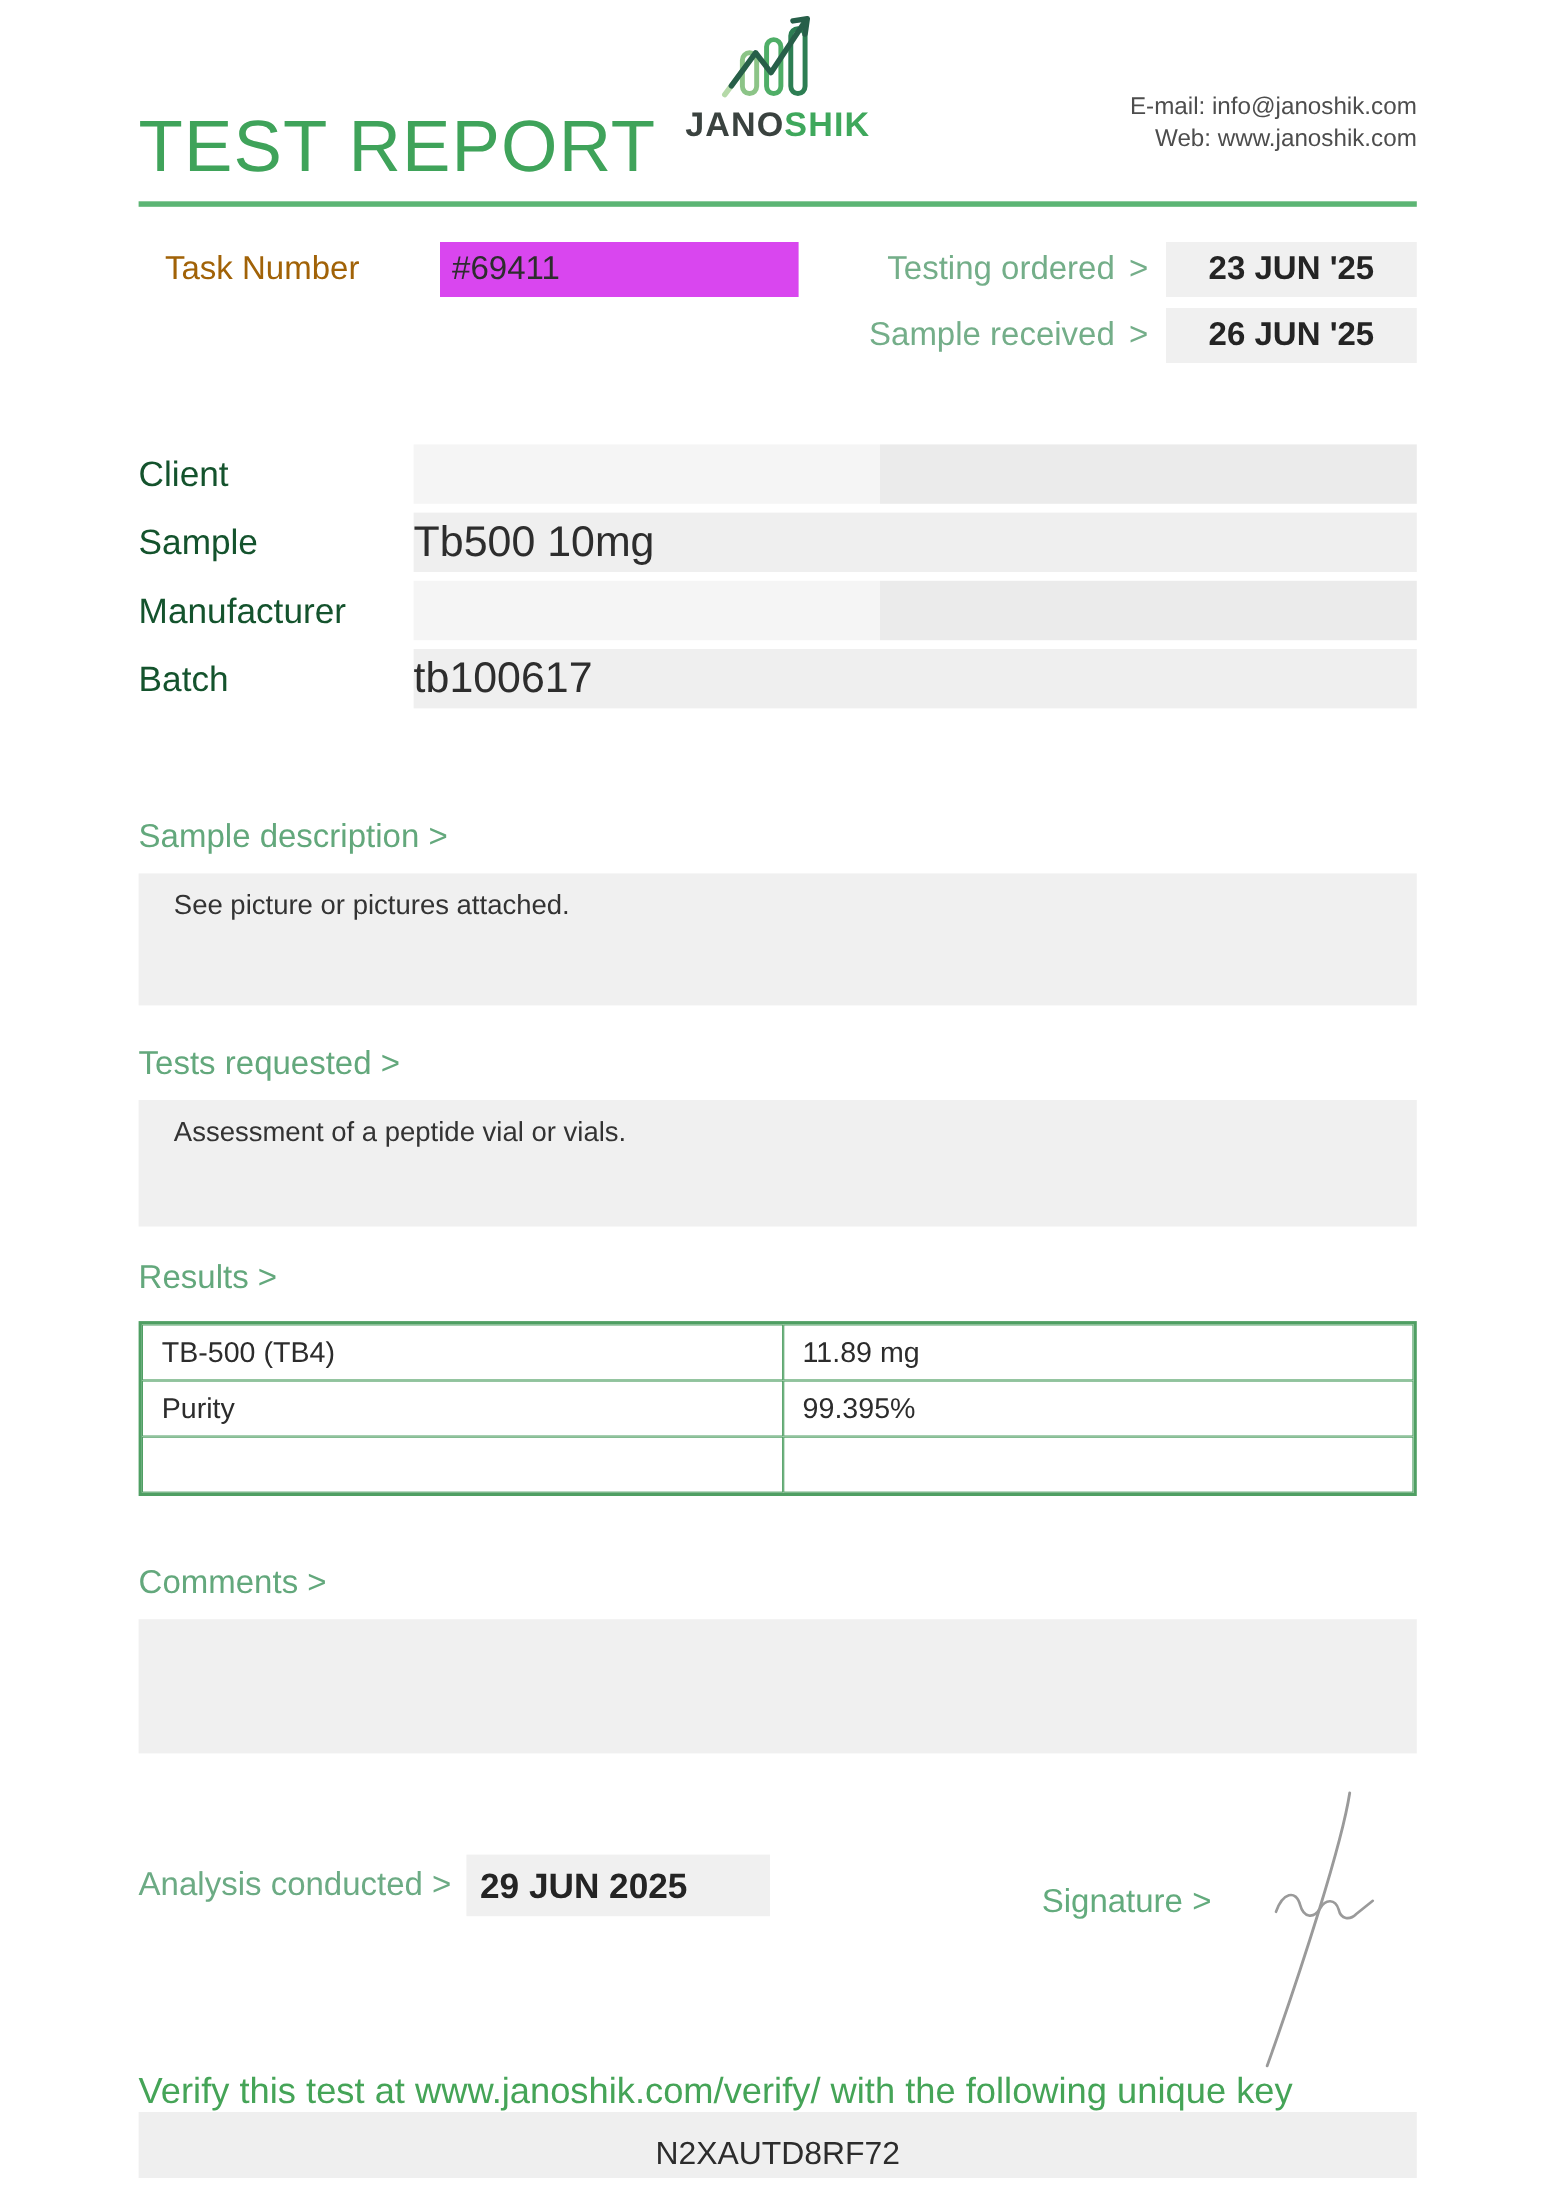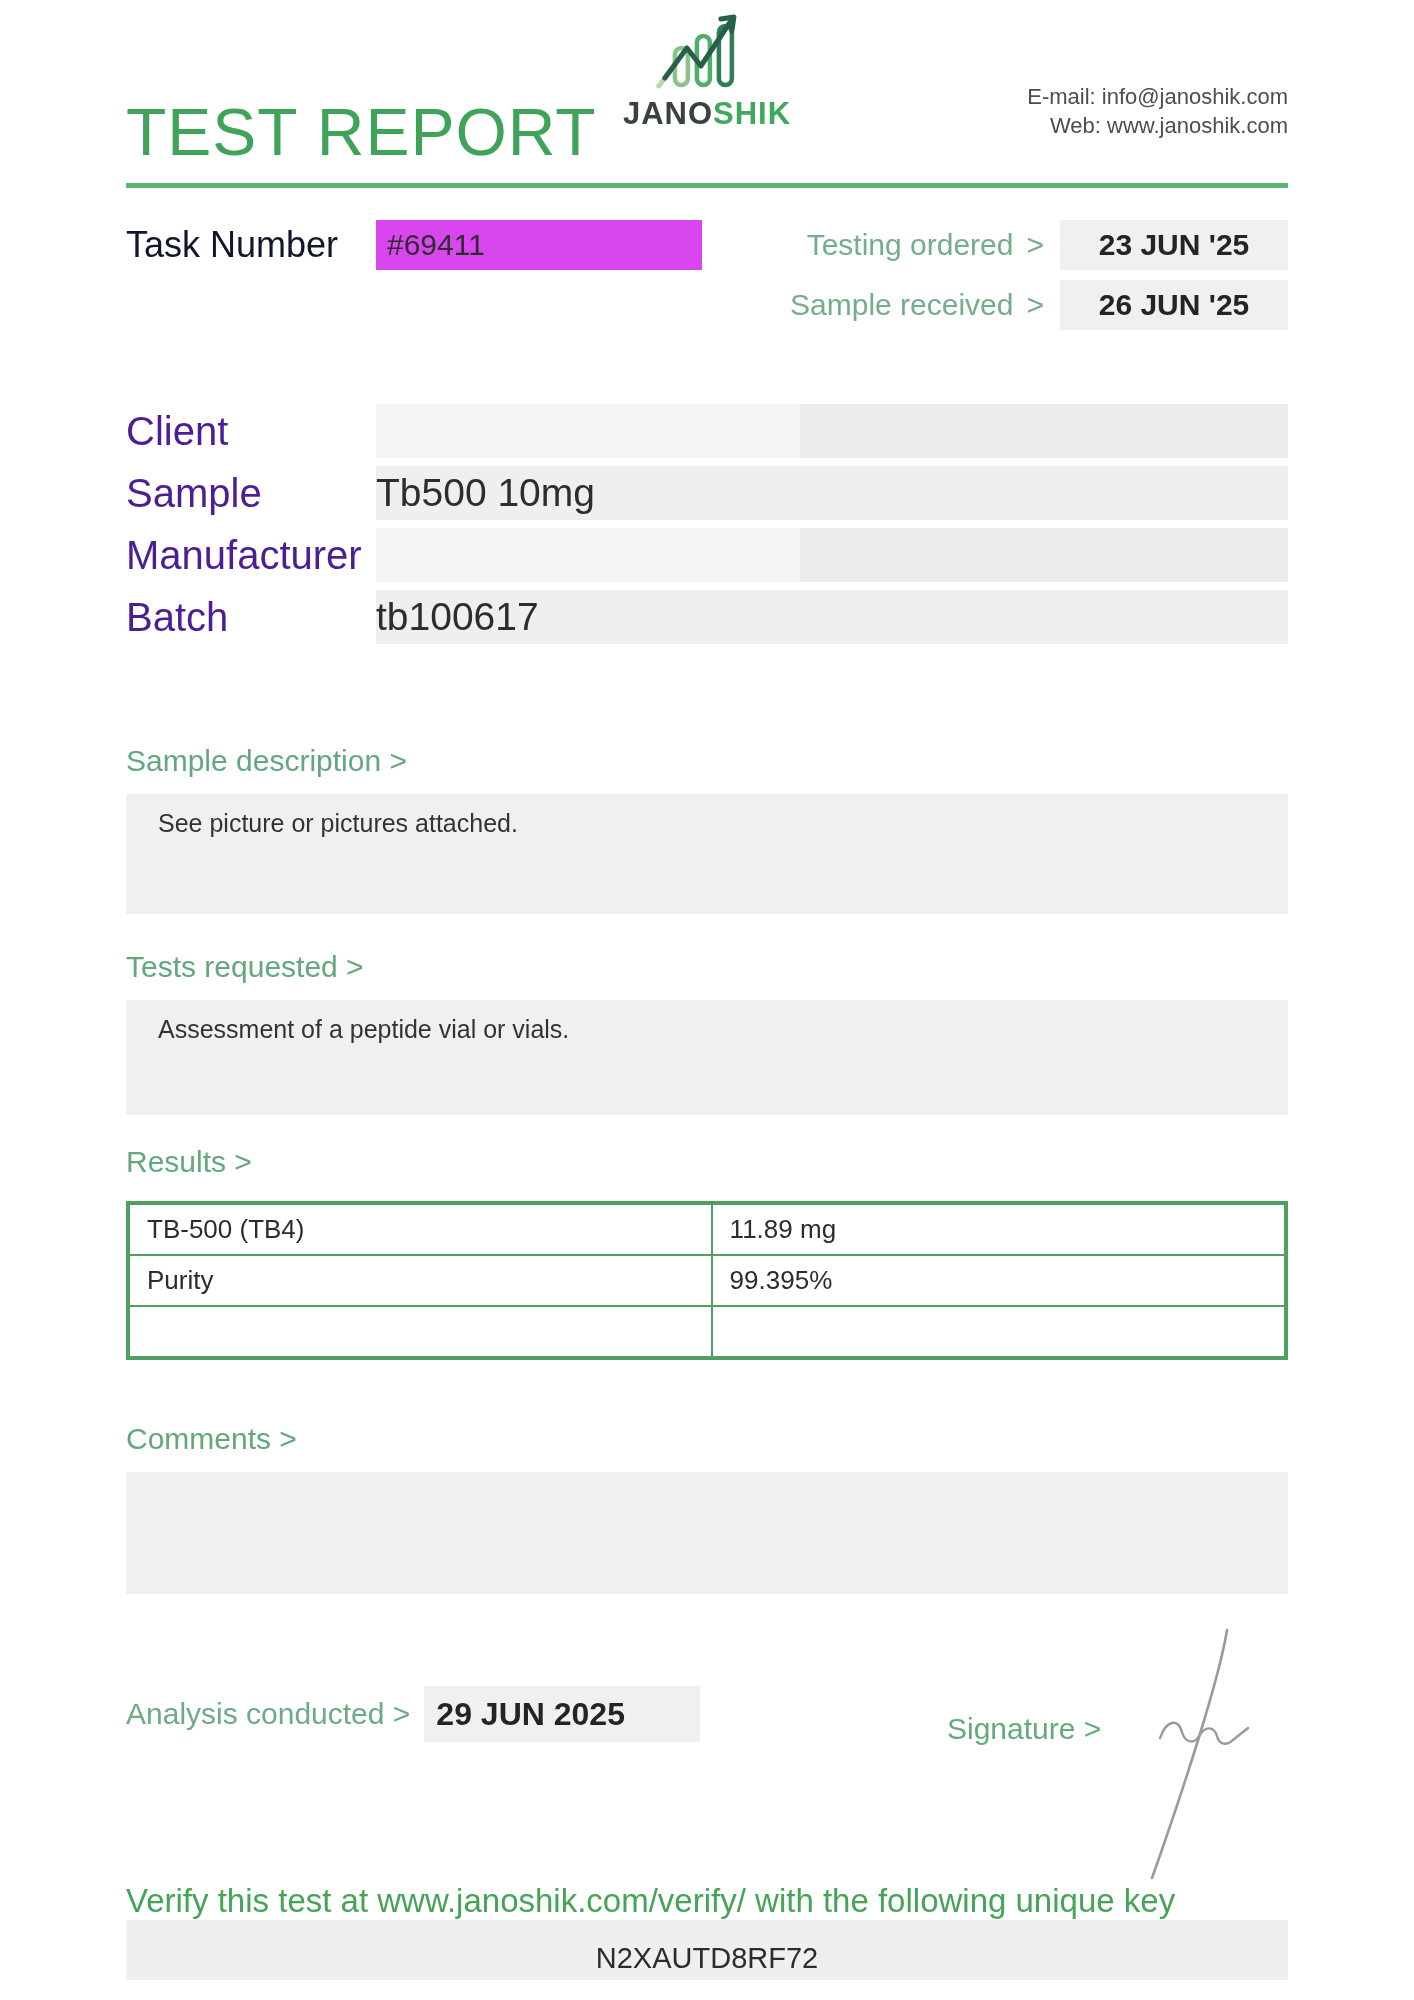--- a/index.html
+++ b/index.html
@@ -18,32 +18,32 @@
   .logo { position:absolute; left:50%; top:12px; transform:translateX(-50%); text-align:center; }
   .logo svg { display:block; margin:0 auto; }
   .brand { font-size:31px; font-weight:bold; letter-spacing:1px; margin-top:4px; white-space:nowrap; }
   .brand-jano { color:#3a423f; }
   .brand-shik { color:#3fa85c; }
   .contact { position:absolute; right:0; top:82px; text-align:right; font-size:22px; line-height:29px; color:#4d4d4d; }
   .rule { height:5px; background:#5cb574; }
   
   .meta { display:flex; justify-content:space-between; align-items:flex-start; margin-top:32px; }
   .task-row { display:flex; align-items:center; height:50px; }
-  .label-green { font-size:36px; color:#0f172a; }
+  .label-green { font-size:30px; color:#a16207;margin-left:24px; }
   .task-label { width:250px; }
   .task-box { width:326px; height:50px; background:#d946ef; font-size:30px; line-height:50px; padding-left:11px; color:#2d2d2d; }
   .dates { display:flex; flex-direction:column; gap:10px; }
   .date-row { display:flex; align-items:center; justify-content:flex-end; height:50px; }
   .date-label { font-size:30px; color:#74ae89; margin-right:13px; }
   .date-arrow { font-size:30px; color:#74ae89; margin-right:16px; }
   .date-box { width:228px; height:50px; background:#f0f0f0; text-align:center; line-height:50px; font-size:30px; font-weight:bold; color:#242424; }
   
   .details { margin-top:74px; }
   .detail-row { display:flex; align-items:center; height:54px; margin-bottom:8px; }
-  .detail-label { width:250px; font-size:40px; color:#4c1d95; }
+  .detail-label { width:250px; font-size:32px; color:#14532d; }
   .detail-bar { flex:1; height:54px; background:#efefef; font-size:39px; line-height:54px; padding-left:0; color:#2d2d2d; }
   .detail-bar.redacted { background:linear-gradient(to right,#f5f5f5 0%,#f5f5f5 46.5%,#ebebeb 46.5%,#ebebeb 100%); }
   
   .section-label { font-size:30px; color:#63a87c; }
   .ml-desc { margin-top:100px; }
   .ml-tests { margin-top:36px; }
   .ml-results { margin-top:30px; }
   .ml-comments { margin-top:62px; }
   .section-box { margin-top:16px; background:#f0f0f0; font-size:25px; color:#333333; padding:15px 32px; }
   .box-desc { height:120px; }

